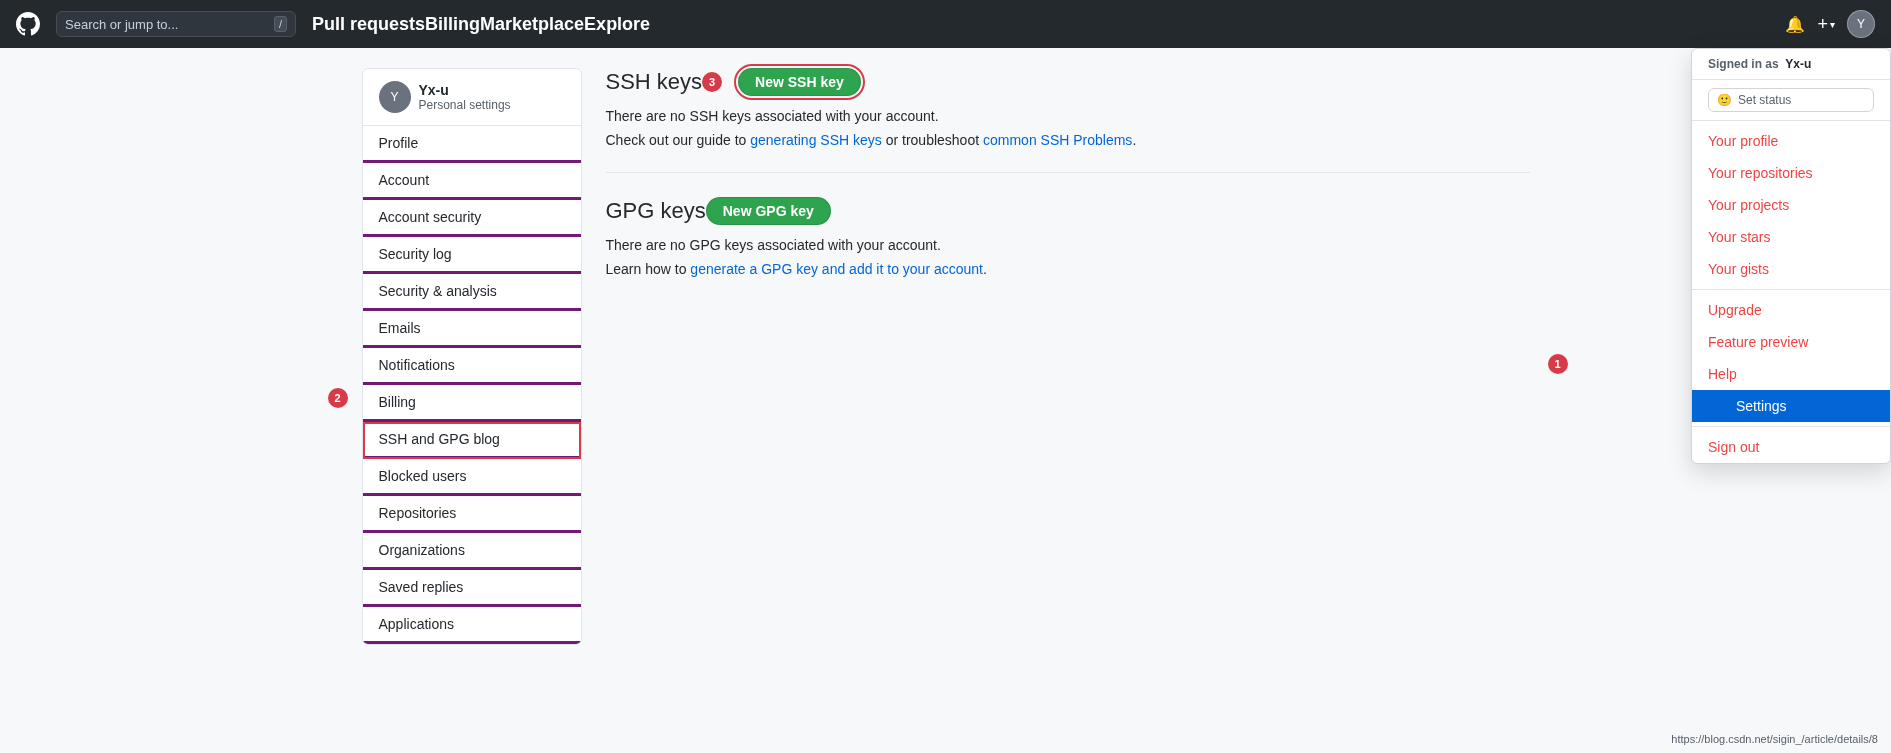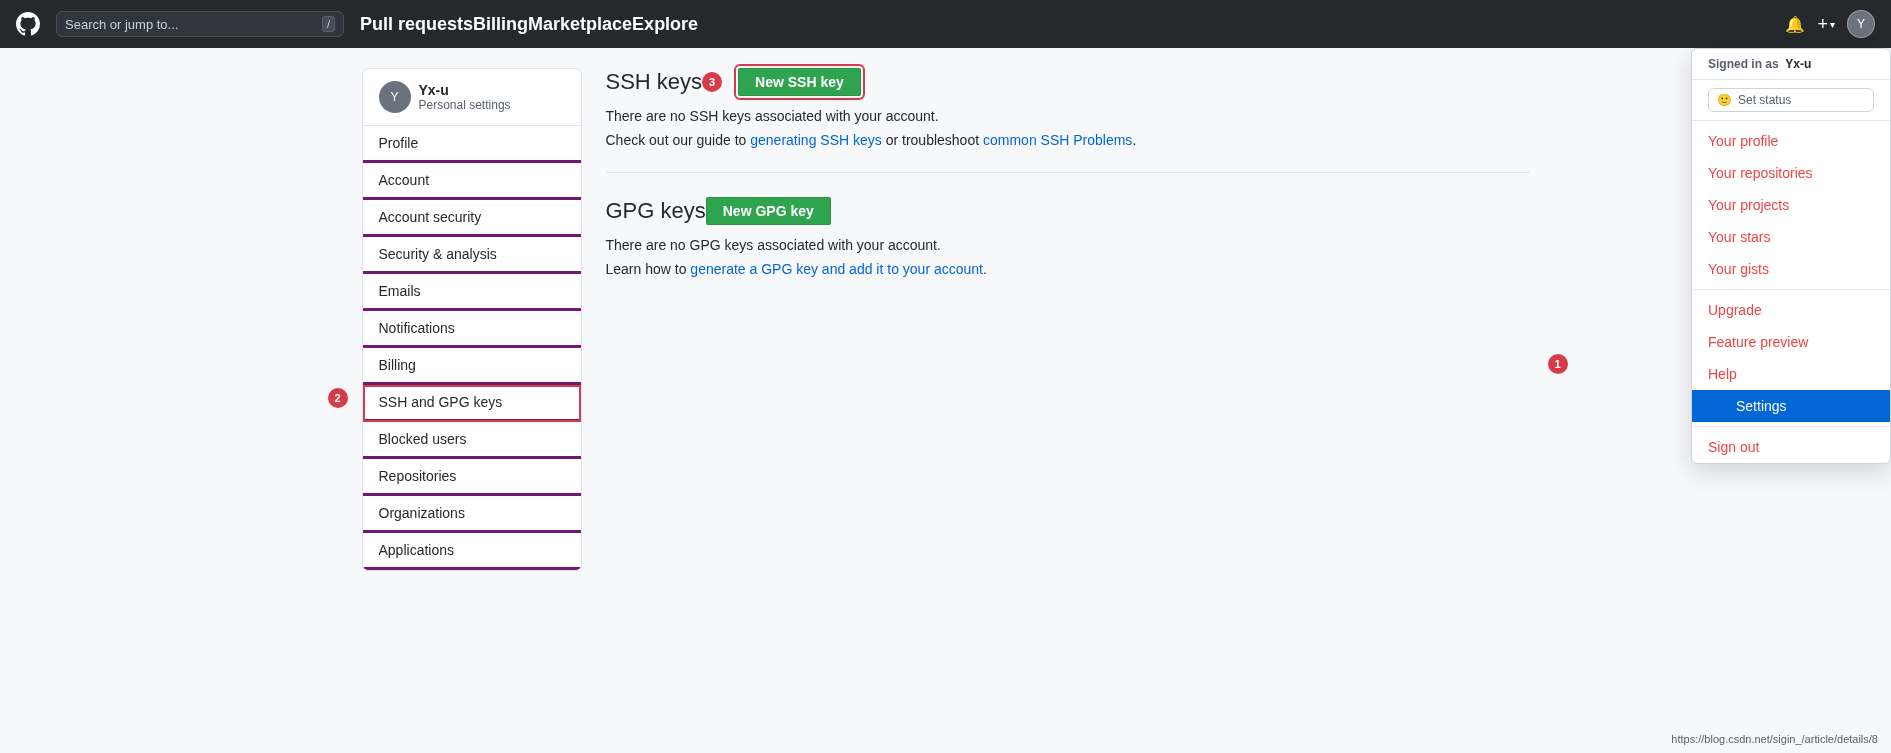--- a/index.html
+++ b/index.html
@@ -24,21 +24,21 @@
     }
     .topnav-logo svg { fill: #fff; width: 24px; height: 24px; }
     .search-box {
       display: flex;
       align-items: center;
       background: #2f363d;
       border: 1px solid #444d56;
       border-radius: 6px;
       padding: 4px 8px;
       gap: 8px;
-      width: 288px;
+      width: 240px;
       color: #c8d1da;
       font-size: 13px;
     }
     .search-shortcut {
       background: #444d56;
       border: 1px solid #586069;
       border-radius: 3px;
       padding: 1px 4px;
       font-size: 11px;
       color: #c8d1da;
@@ -203,21 +203,21 @@
     }
     .section-title {
       font-size: 22px;
       font-weight: 400;
       color: #24292e;
     }
     .btn-green {
       background: #2ea44f;
       color: #fff;
       border: 1px solid rgba(27,31,35,0.15);
-      border-radius: 2px;
+      border-radius: 14px;
       padding: 5px 16px;
       font-size: 14px;
       font-weight: 600;
       cursor: pointer;
       white-space: nowrap;
     }
     .btn-green.outlined {
       outline: 2px solid #d73a49;
       outline-offset: 2px;
     }
@@ -366,28 +366,30 @@
       <div class="sidebar-user-info">
         <div class="username">Yx-u</div>
         <div class="subtitle">Personal settings</div>
       </div>
     </div>
 
     <nav>
       <a class="sidebar-nav-item">Profile</a>
       <a class="sidebar-nav-item">Account</a>
       <a class="sidebar-nav-item">Account security</a>
+      <a class="sidebar-nav-item">Security log</a>
       <a class="sidebar-nav-item">Security &amp; analysis</a>
       <a class="sidebar-nav-item">Emails</a>
       <a class="sidebar-nav-item">Notifications</a>
       <a class="sidebar-nav-item">Billing</a>
-      <a class="sidebar-nav-item highlighted">SSH and GPG keys</a>
+      <a class="sidebar-nav-item highlighted">SSH and GPG blog</a>
       <a class="sidebar-nav-item">Blocked users</a>
       <a class="sidebar-nav-item">Repositories</a>
       <a class="sidebar-nav-item">Organizations</a>
+      <a class="sidebar-nav-item">Saved replies</a>
       <a class="sidebar-nav-item">Applications</a>
     </nav>
   </aside>
 
   <main class="content">
 
     <div>
       <div class="section-header">
         <h2 class="section-title">SSH keys</h2>
         <div style="display:flex;align-items:center;gap:10px;">

